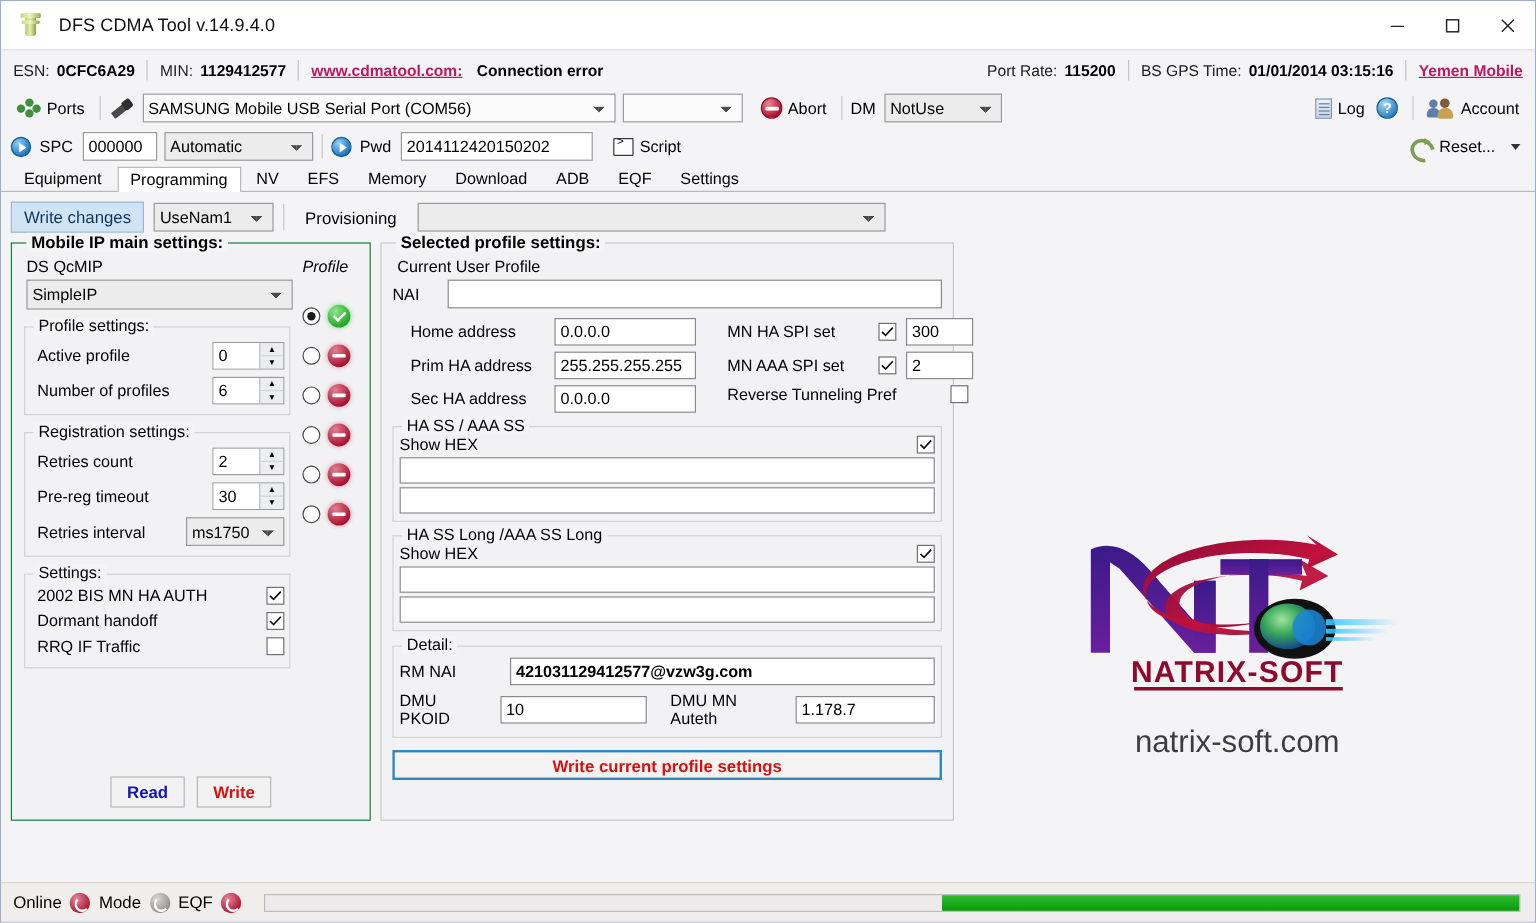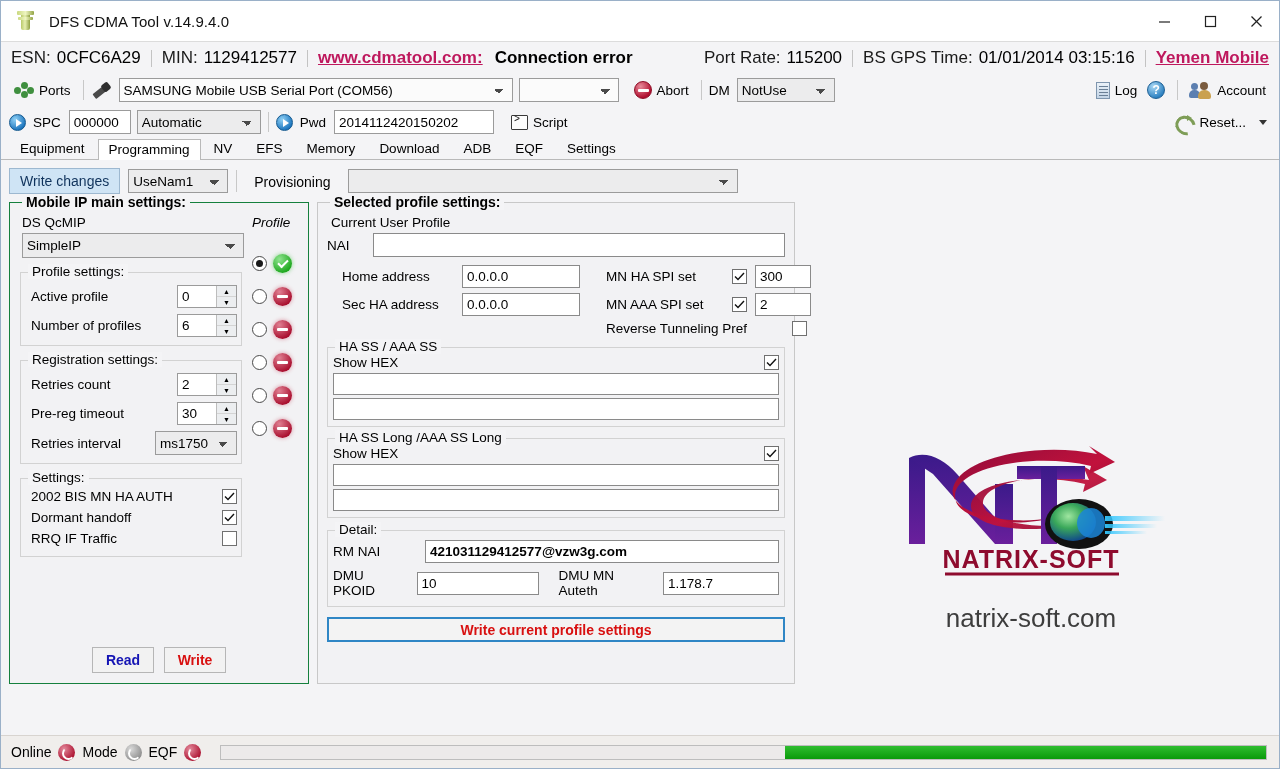--- a/index.html
+++ b/index.html
@@ -51,24 +51,24 @@
     color:#222;
   }
   .tb-btn svg { display:block; }
 
   
   .inforow {
     height:32px; min-height:32px;
     background:#f4f4f6;
     display:flex; align-items:center;
     padding:0 10px; gap:0px;
-    font-size:17px;
+    font-size:13px;
   }
   .lbl { color:#1a1a1a; }
-  .val { font-weight:normal; color:#000; margin-left:6px; }
+  .val { font-weight:bold; color:#000; margin-left:6px; }
   .vsep { width:1px; height:17px; background:#c3c3c3; margin:0 10px; }
   .link { color:#be185d; text-decoration:underline; font-weight:500; }
   .link.bold { font-weight:bold; }
   .errtext { font-weight:bold; margin-left:12px; }
   .spacer { flex:1 1 auto; }
 
   
   .toolbar {
     height:32px; min-height:32px;
     display:flex; align-items:center;
@@ -600,20 +600,24 @@
         <div class="lrow" style="margin-top:2px;">
           <span class="lname" style="width:38px;">NAI</span>
           <input class="tin2" style="flex: 1 1 0%; height: 24px;" value="">
         </div>
 
         <div style="display:flex; gap:26px; margin-top:8px;">
           <div style="width:240px;margin-left:15px;">
             <div class="lrow" style="margin-top:0;">
               <span class="lname" style="width:112px;">Home address</span>
               <input class="tin2" style="width: 118px;" value="0.0.0.0">
+            </div>
+            <div class="lrow">
+              <span class="lname" style="width:112px;">Prim HA address</span>
+              <input class="tin2" style="width: 118px;" value="255.255.255.255">
             </div>
             <div class="lrow">
               <span class="lname" style="width:112px;">Sec HA address</span>
               <input class="tin2" style="width: 118px;" value="0.0.0.0">
             </div>
           </div>
 
           <div style="flex:1;">
             <div class="lrow" style="margin-top:0;">
               <span class="lname" style="width:118px;">MN HA SPI set</span>

